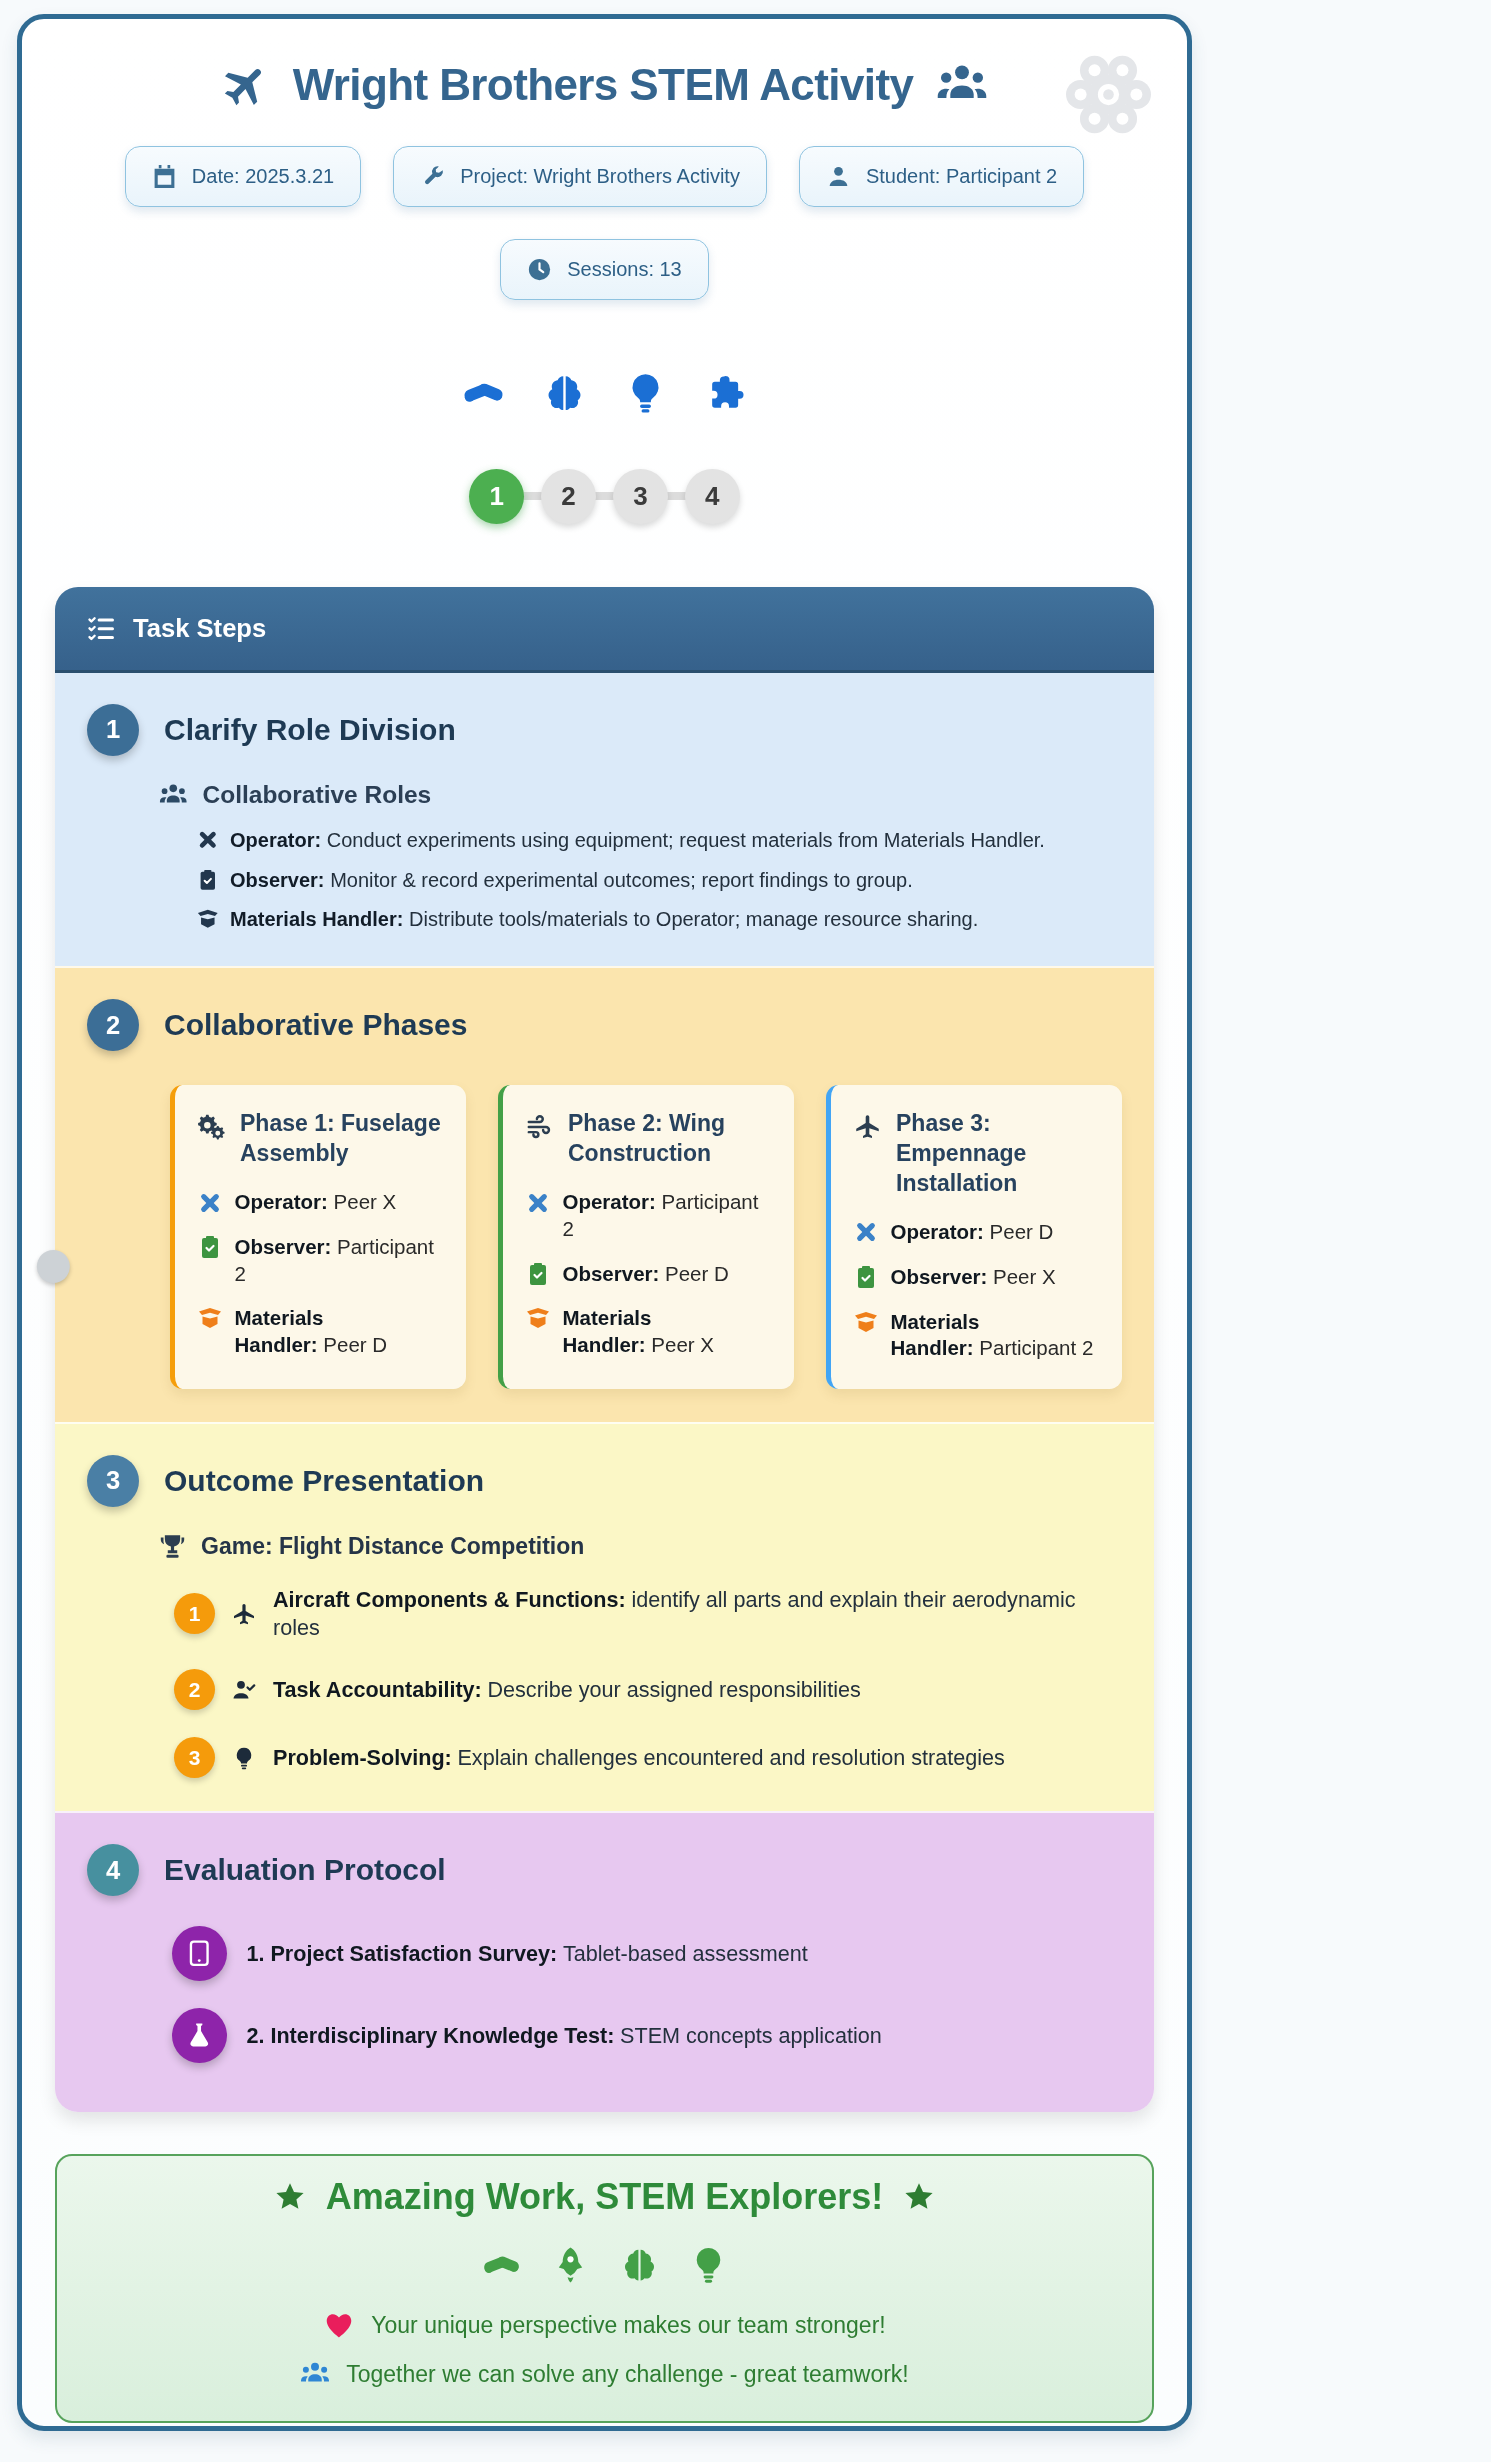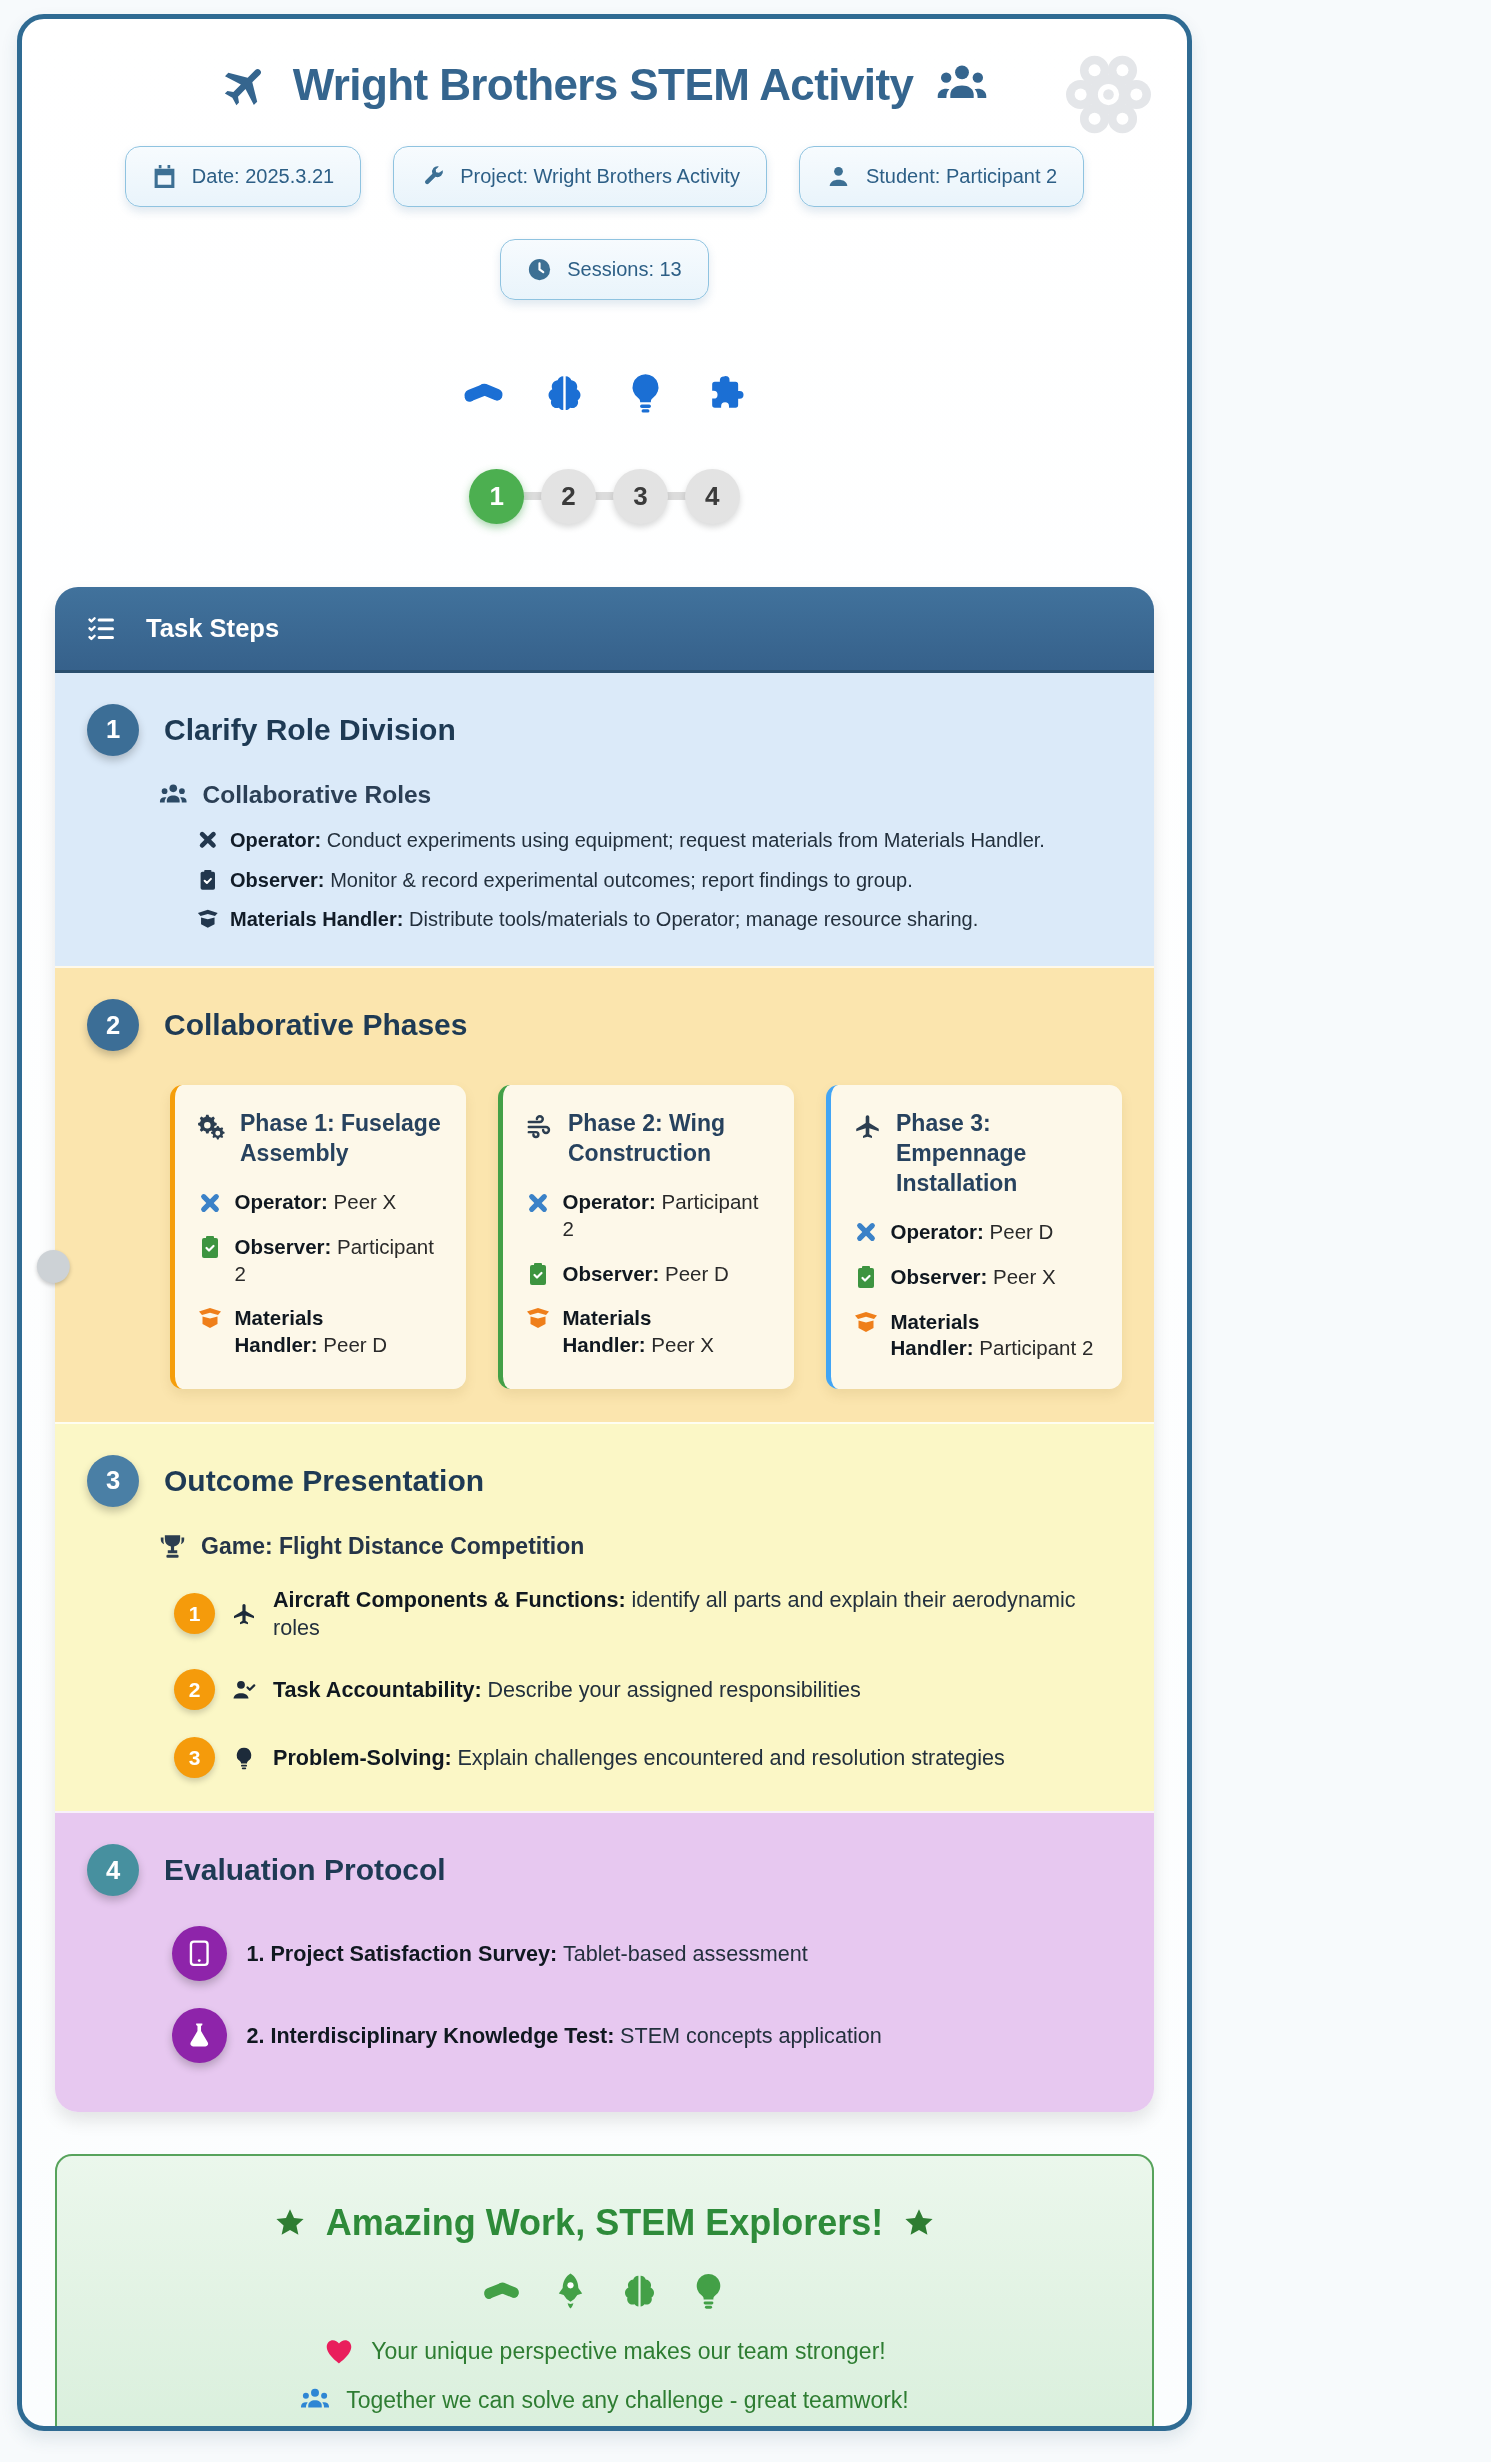--- a/index.html
+++ b/index.html
@@ -34,21 +34,21 @@
         box-shadow:0 3.4px 6.8px rgba(0,0,0,.15);border:none;font-family:inherit;}
   .step.active{background:#4caf50;color:#fff;box-shadow:0 3.4px 9px rgba(60,160,70,.45);}
   .conn{width:26px;height:8px;background:#dcdcdc;margin:0 -4.6px;z-index:0;}
 
   
   .panel-wrap{position:relative;margin-top:63px;}
   .scroll-arrow{position:absolute;left:0;top:663px;width:33px;height:33px;border-radius:50%;background:#cdd2d6;
         border:none;transform:translateX(-55%);box-shadow:0 2.3px 4.6px rgba(0,0,0,.2);z-index:6;}
   .panel{border-radius:23px;overflow:hidden;box-shadow:0 9px 17px rgba(0,0,0,.10);}
   .panel-hd{height:83px;background:linear-gradient(180deg,#41729c,#36618b);border-bottom:3.4px solid #2a4f6e;
-        display:flex;align-items:center;gap:30px;padding:0 31px;color:#fff;font-size:25.6px;font-weight:600;}
+        display:flex;align-items:center;gap:17px;padding:0 31px;color:#fff;font-size:25.6px;font-weight:600;}
   .panel-hd .ic{width:30px;height:30px;}
   .sec{padding:31px 32px 33px;}
   .sec+.sec{border-top:2.3px solid rgba(255,255,255,.75);}
   .sec1{background:#dbeaf9;}
   .sec2{background:#fbe5ae;}
   .sec3{background:#fbf7c6;}
   .sec4{background:#e7c8f0;padding-bottom:49px;}
   .sec-hd{display:flex;align-items:center;gap:25px;}
   .num{width:52px;height:52px;border-radius:50%;color:#fff;font-size:25.6px;font-weight:700;display:flex;
        align-items:center;justify-content:center;box-shadow:0 4.6px 8px rgba(0,0,0,.22);flex:none;}
@@ -87,21 +87,21 @@
 
   .eitems{margin:30px 0 0 85px;display:flex;flex-direction:column;gap:27px;}
   .ei{display:flex;align-items:center;gap:19.4px;font-size:21.6px;color:#23303d;}
   .ebadge{width:55px;height:55px;border-radius:50%;background:#8e24aa;display:flex;align-items:center;
           justify-content:center;box-shadow:0 4.6px 8px rgba(0,0,0,.22);color:#fff;flex:none;}
   .ebadge .ic{width:28.5px;height:28.5px;}
   .ei b{color:#101820;margin-right:5.7px;}
 
   
   .cheer{margin:42px 0 0;background:linear-gradient(180deg,#ebf7ec,#d9efdc);border:2.3px solid #57a35c;
-         border-radius:17px;padding:46px 34px 32px;text-align:right;}
+         border-radius:17px;padding:20px 34px 32px;text-align:right;}
   .cheer-title{display:flex;justify-content:center;align-items:center;gap:19.4px;font-size:36px;font-weight:800;
          color:#2e8b3a;margin:0;}
   .cheer-title .ic{width:32px;height:32px;color:#2e7d32;}
   .cheer-icons{display:flex;justify-content:center;gap:30px;margin-top:27px;color:#43a047;}
   .cheer-icons .ic{width:39px;height:39px;}
   .cheer-msgs{margin-top:25px;display:flex;flex-direction:column;gap:18px;}
   .msg{display:flex;justify-content:center;align-items:center;gap:16px;font-size:23px;color:#2e7d32;}
   .msg .ic{width:30px;height:30px;}
   .msg.m1 .ic{color:#e91e5c;width:32px;height:32px;}
   .msg.m2 .ic{color:#2e86d4;}

